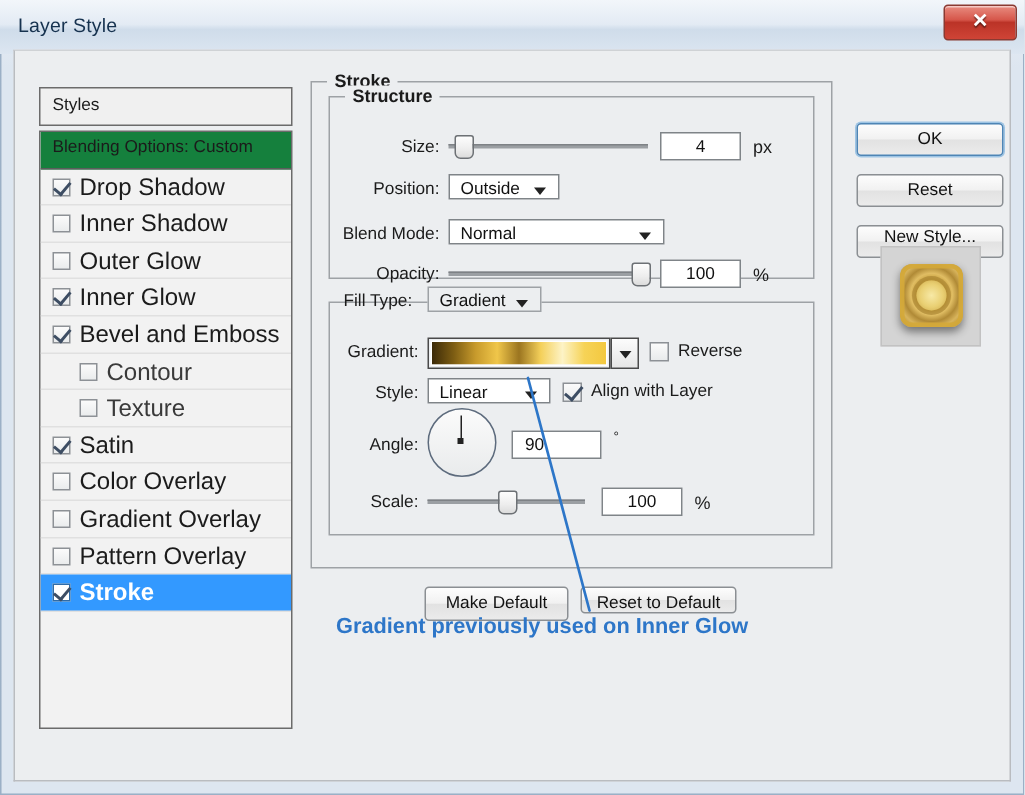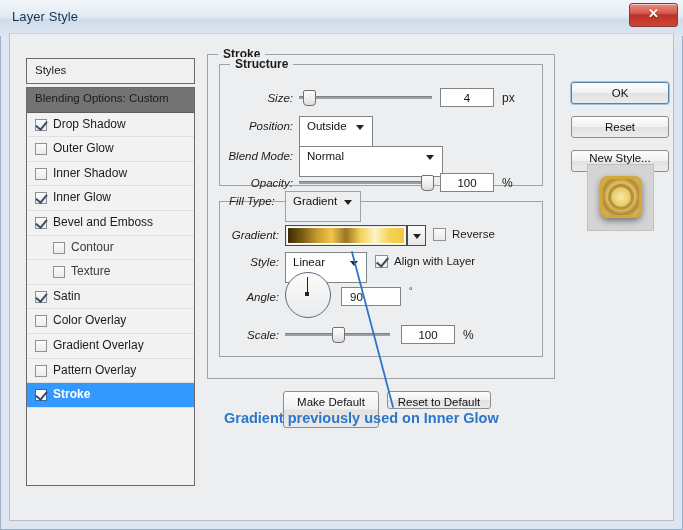--- a/index.html
+++ b/index.html
@@ -104,21 +104,21 @@
     overflow: hidden;
   }
   .list-row {
     position: relative;
     height: 24.6px;
     border-bottom: 1px solid #e0e0e0;
     box-sizing: border-box;
   }
   .list-row.header-row {
     border-bottom: 1px solid #5d5d5d;
-    background: #737373;
+    background: #15803d;
   }
   .list-row.header-row .rlabel {
     left: 8px;
     font-size: 11.5px;
   }
   .list-row.selected {
     background: #3399ff;
   }
   .list-row.selected .rlabel { color: #ffffff; font-weight: bold; }
 
@@ -138,21 +138,21 @@
     width: 5px; height: 9px;
     border: solid #3d4d63;
     border-width: 0 2px 2px 0;
     transform: rotate(40deg);
   }
   .list-row.selected .cbx { border-color:#2f6ca8; background:#ffffff; }
 
   .rlabel {
     position: absolute;
     left: 26px; top: 4px;
-    font-size: 12px;
+    font-size: 16px;
     color: #1b1b1b;
     white-space: nowrap;
   }
   .list-row.indent .rlabel { left: 44px; color:#3a3a3a; }
 
   
   .center-panel {
     position: absolute;
     left: 197px; top: 12px;
     width: 348px; height: 428px;
@@ -177,21 +177,20 @@
   #gb-stroke { left: 0; top: 8px; width: 348px; height: 325px; }
   #gb-structure { left: 12px; top: 18px; width: 324px; height: 122px; }
   #gb-filltype { left: 12px; top: 155px; width: 324px; height: 156px; }
 
   .fld-label {
     position: absolute;
     font-size: 11.5px;
     color: #1b1b1b;
     text-align: right;
     white-space: nowrap;
-    font-style: italic;
   }
 
   .numbox {
     position: absolute;
     border: 1px solid #7f8488;
     background: #ffffff;
     box-sizing: border-box;
     height: 19px;
   }
   .numbox span {
@@ -222,21 +221,21 @@
     width: 11px; height: 14px;
     border: 1px solid #6d7175;
     border-radius: 2px 2px 4px 4px;
     background: linear-gradient(to bottom,#fdfdfd 0%,#ededed 60%,#dcdcdc 100%);
     cursor: pointer;
   }
 
   
   .combo {
     position: absolute;
-    height: 31px;
+    height: 17px;
     border: 1px solid #7f8488;
     background: #ffffff;
     box-sizing: border-box;
     cursor: pointer;
   }
   .combo .ctext {
     position: absolute;
     left: 7px; top: 3px;
     font-size: 11.5px;
     color: #111;
@@ -423,25 +422,25 @@
       <div class="styles-list" id="styles-list">
         <div class="list-row header-row">
           <div class="rlabel">Blending Options: Custom</div>
         </div>
       <div class="list-row">
             <div class="cbx on"></div>
             <div class="rlabel">Drop Shadow</div>
           </div>
           <div class="list-row">
             <div class="cbx"></div>
+            <div class="rlabel">Inner Shadow</div>
+          </div>
+          <div class="list-row">
+            <div class="cbx"></div>
             <div class="rlabel">Outer Glow</div>
-          </div>
-          <div class="list-row">
-            <div class="cbx"></div>
-            <div class="rlabel">Inner Shadow</div>
           </div>
           <div class="list-row">
             <div class="cbx on"></div>
             <div class="rlabel">Inner Glow</div>
           </div>
           <div class="list-row">
             <div class="cbx on"></div>
             <div class="rlabel">Bevel and Emboss</div>
           </div>
           <div class="list-row indent">
@@ -559,21 +558,21 @@
       <div class="fld-label" style="left:12px; top:283px; width:60px;">Scale:</div>
       <div class="slider" id="scale-slider" style="left:78px; top:281px; width:105px;">
         <div class="track"></div>
         <div class="thumb" style="left: 47px;"></div>
       </div>
       <div class="numbox" style="left:194px; top:279px; width:54px;">
         <span>100</span>
       </div>
       <div class="unit" style="left:256px; top:282px;">%</div>
 
-      <div class="btn" style="left:76px; top:345px; width:96px; height:37px;">
+      <div class="btn" style="left:76px; top:345px; width:96px; height:23px;">
         <span style="top:4px;">Make Default</span>
       </div>
       <div class="btn" style="left:180px; top:345px; width:104px; height:18px;">
         <span style="top:4px;">Reset to Default</span>
       </div>
     </div>
 
     <div class="right-col">
       <div class="btn default" style="left:6px; top:36px; width:98px; height:22px;">
         <span style="top:4px;">OK</span>

